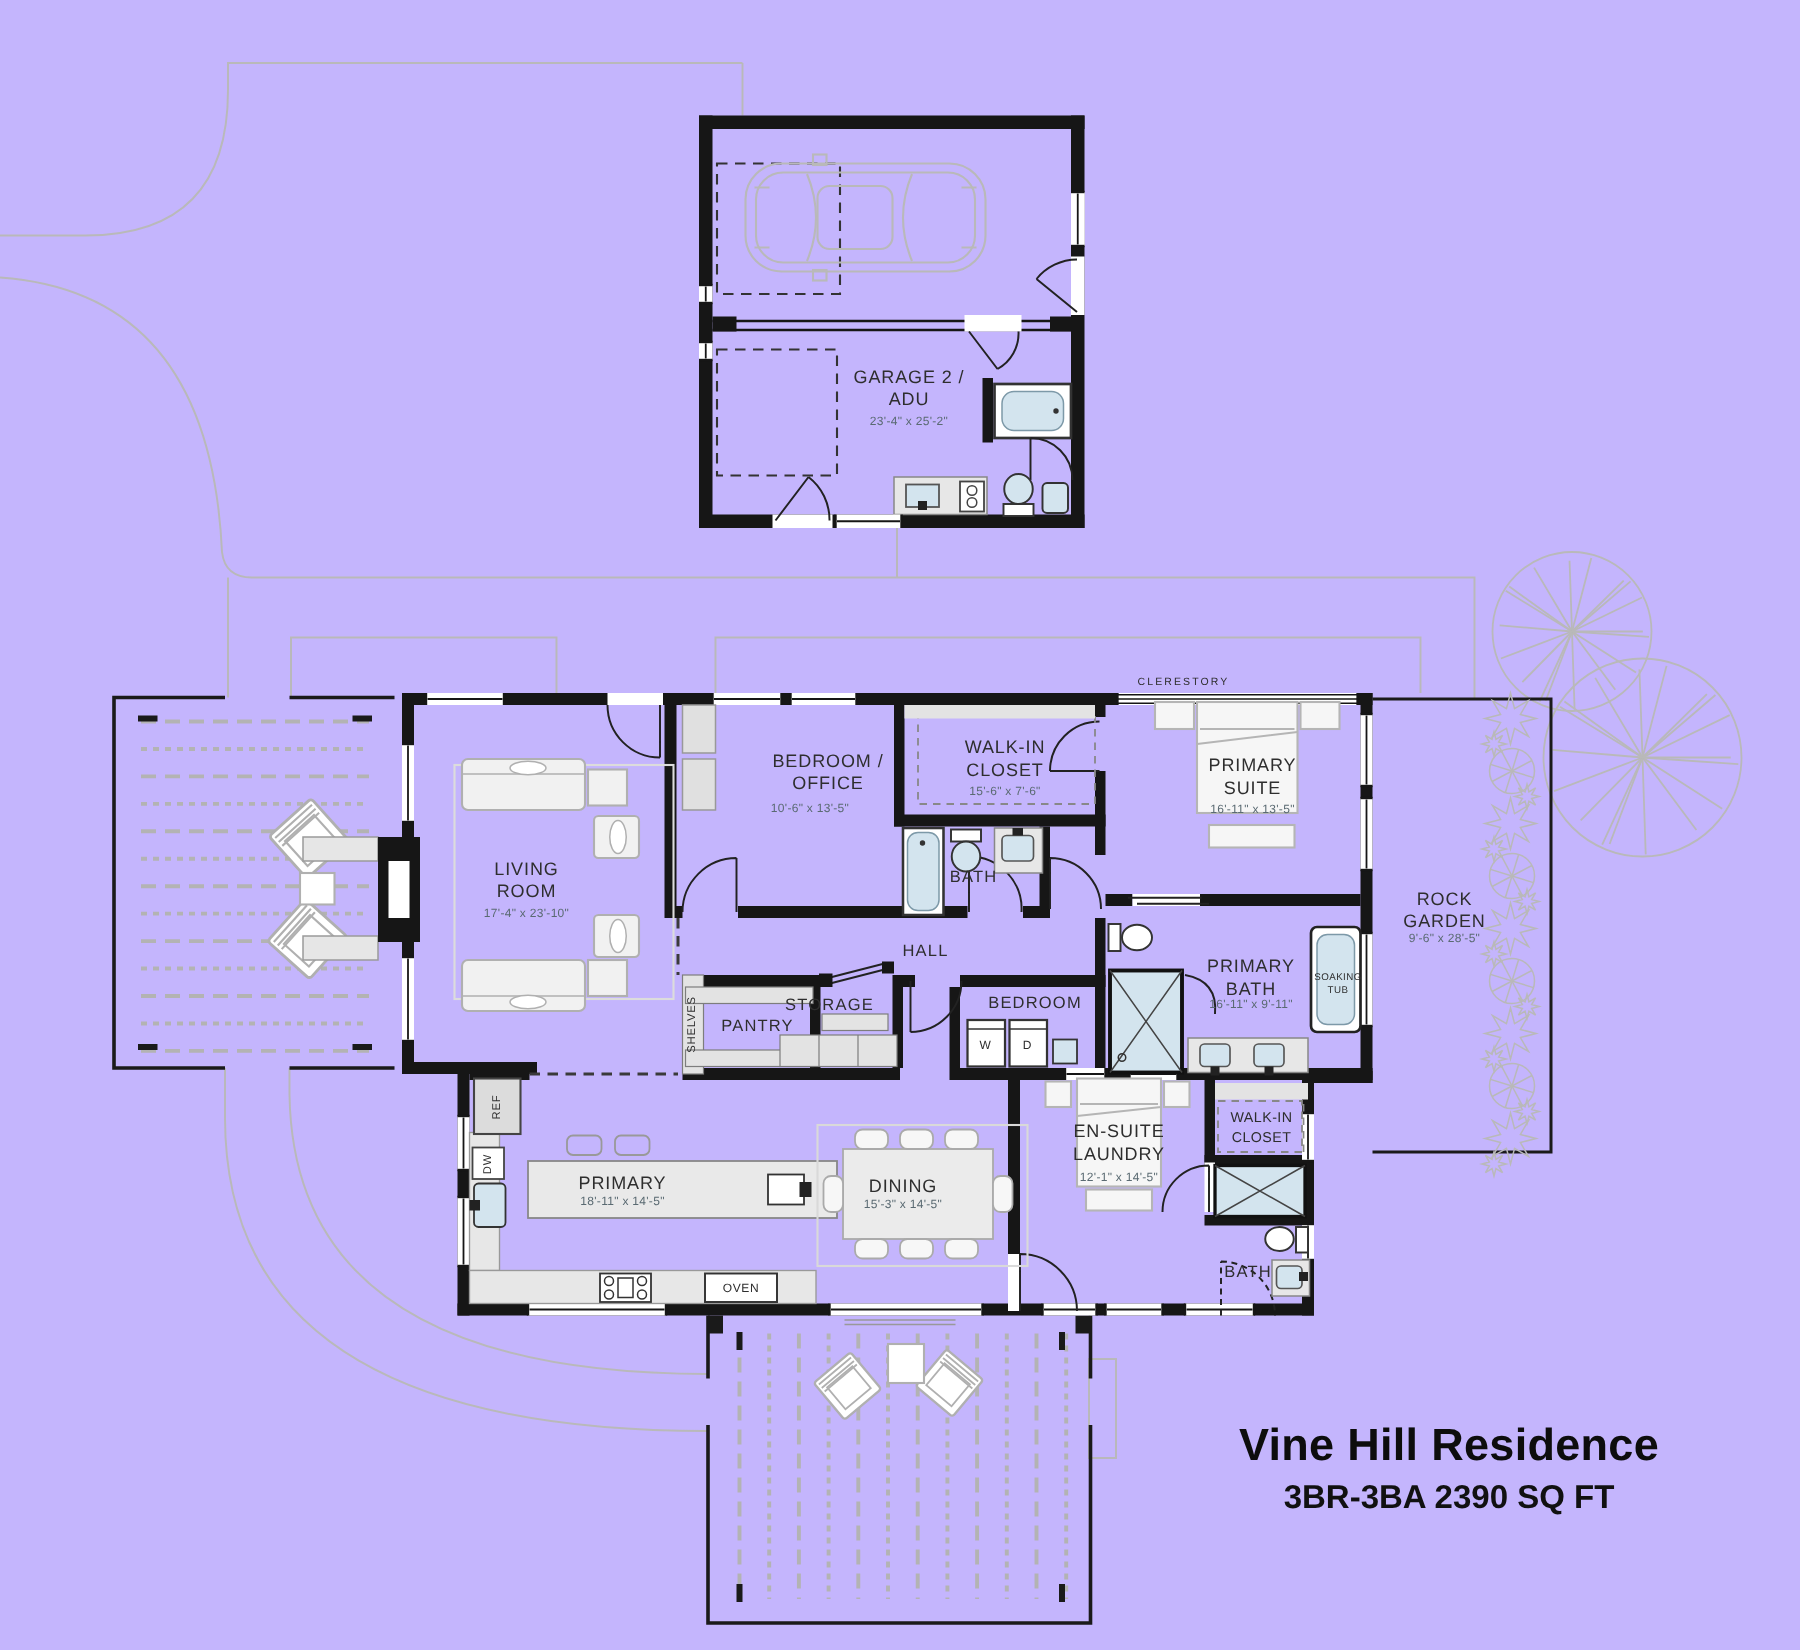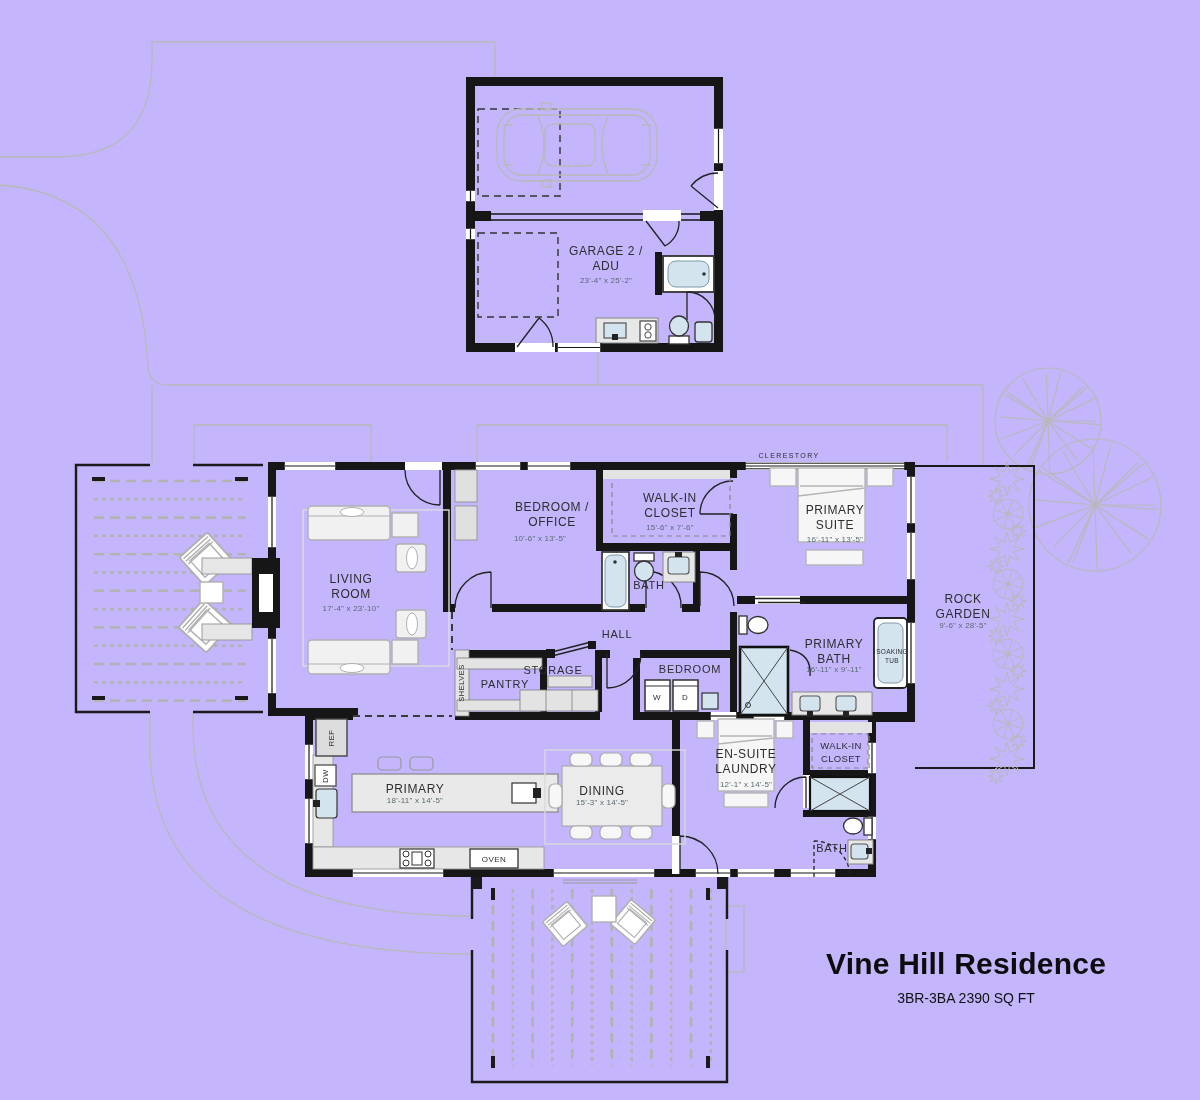--- a/index.html
+++ b/index.html
@@ -10,21 +10,21 @@
        white-space:pre-line;pointer-events:none;}
   .room{font-size:12px;line-height:15px;letter-spacing:.6px;font-weight:400;}
   .dims{font-size:8px;line-height:10px;letter-spacing:.2px;color:#5a6a72;}
   .small{font-size:11px;letter-spacing:.8px;}
   .small9{font-size:9.5px;line-height:13px;letter-spacing:.3px;}
   .tiny{font-size:8px;letter-spacing:.4px;}
   .tiny2{font-size:6.5px;line-height:9px;letter-spacing:.3px;}
   .tinyls{font-size:7px;letter-spacing:1.4px;}
   .rot{font-size:7.5px;letter-spacing:.5px;transform:translate(-50%,-50%) rotate(-90deg);}
   .title-main{font-size:30px;font-weight:700;letter-spacing:.2px;color:#0d0d0d;white-space:nowrap;}
-  .title-sub{font-size:14px;font-weight:400;color:#111;white-space:nowrap;}
+  .title-sub{font-size:22px;font-weight:700;color:#111;white-space:nowrap;}
 </style>
 </head>
 <body>
 
 <div class="stage">
 <svg width="1200" height="1100" viewBox="0 0 1200 1100">
 
   <g stroke="#b9b9b9" stroke-width="1.3" fill="none">
     <path d="M 495,42 H 152 V 60 Q 152,157 57,157 H 0"></path>
     <path d="M 495,42 V 77"></path>

